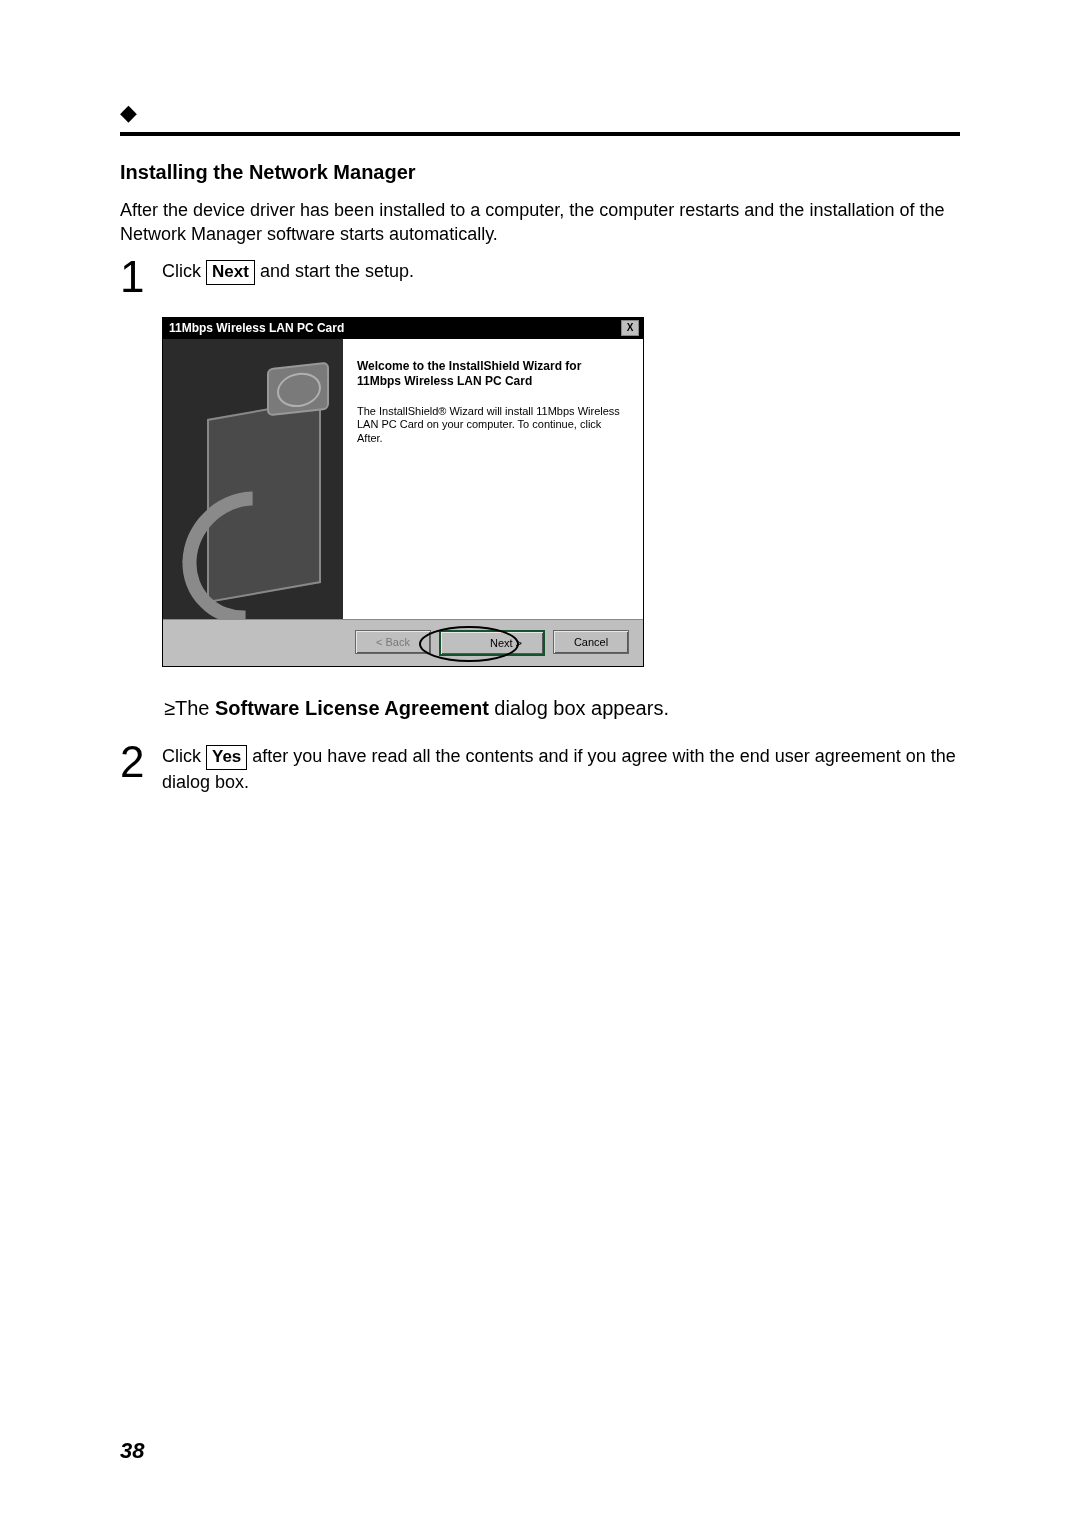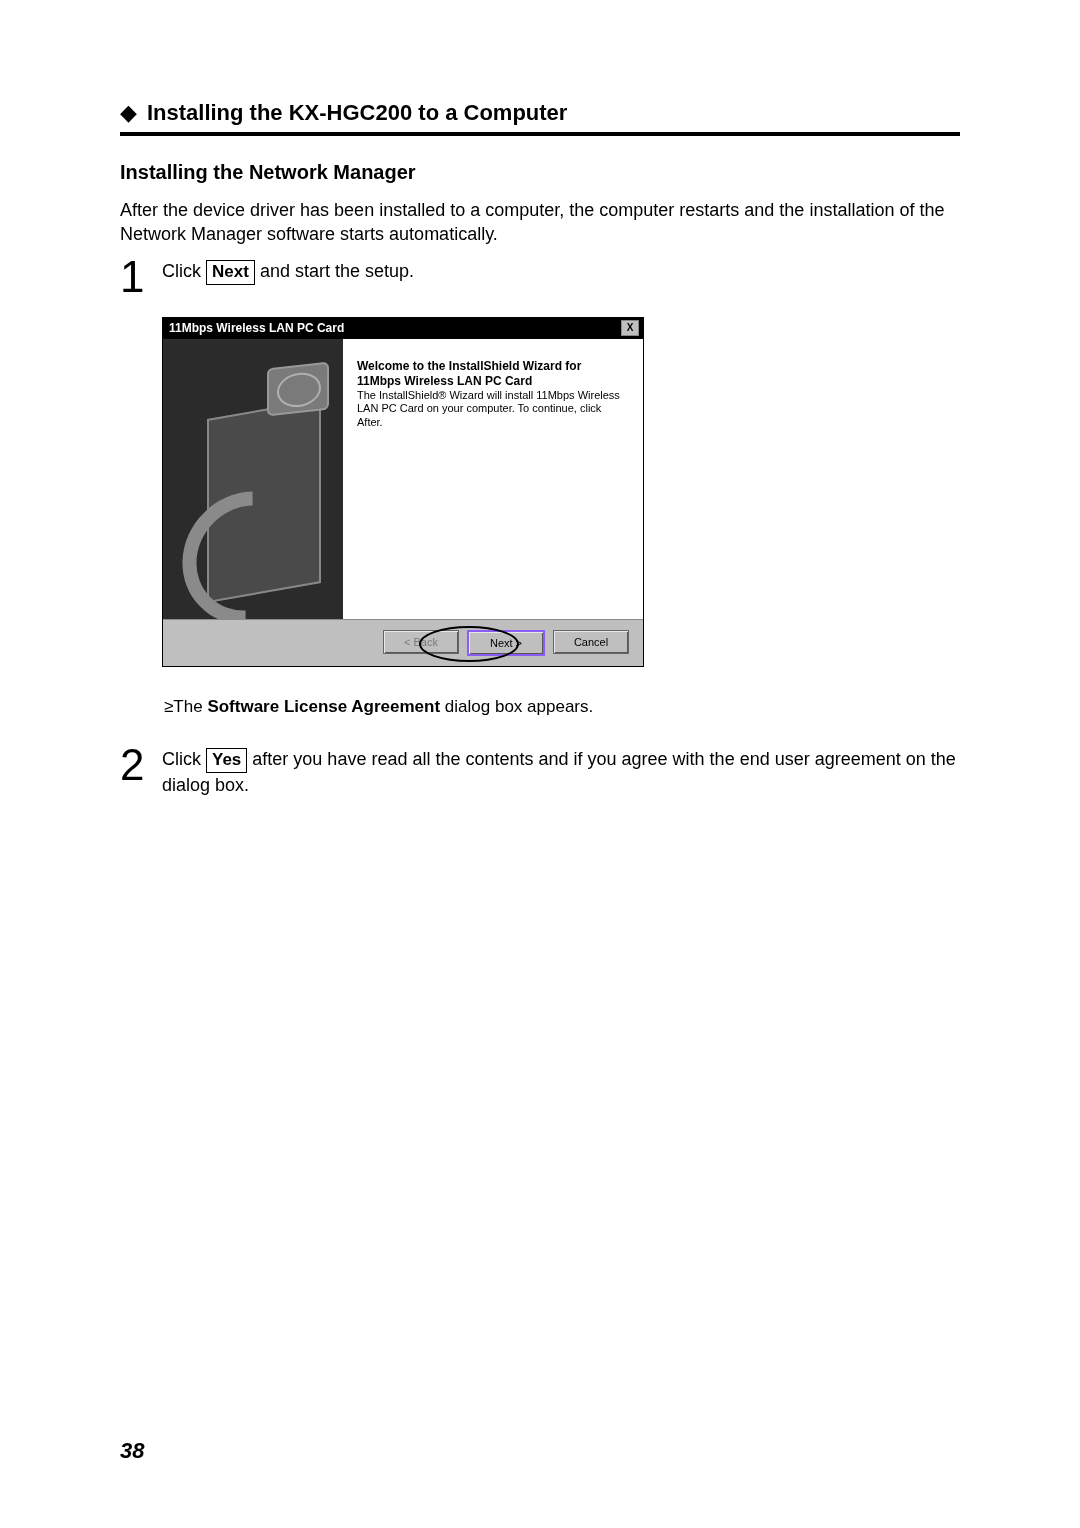--- a/index.html
+++ b/index.html
@@ -157,21 +157,21 @@
     border-radius: 50%;
     transform: rotate(45deg);
   }
   .dialog-right {
     flex: 1;
     padding: 20px 18px 10px 14px;
   }
   .dlg-heading {
     font-weight: bold;
     font-size: 12px;
-    margin-bottom: 0;
+    margin-bottom: 16px;
     line-height: 1.25;
   }
   .dlg-text {
     font-size: 11px;
     line-height: 1.25;
   }
   .dialog-footer {
     background: #bfbfbf;
     display: flex;
     justify-content: flex-end;
@@ -196,43 +196,42 @@
   .annot {
     position: absolute;
     border: 2px solid #000;
     border-radius: 50%;
     pointer-events: none;
   }
 
   
   .note {
     margin-left: 44px;
-    font-size: 17px;
-    margin-bottom: 26px;
+    font-size: 20px;
+    margin-bottom: 20px;
   }
   .note b { font-weight: bold; }
 
   
   .page-num {
     position: absolute;
     left: 120px;
     bottom: 64px;
     font-style: italic;
     font-weight: bold;
     font-size: 22px;
   }
 </style>
 </head>
 <body>
 
 <div class="page">
 
   <div class="chapter-header">
     <span class="chapter-arrow">◆</span>
-    <span class="chapter-title">Installing the KX-HGC200 to a Computer</span>
   </div>
 
   <div class="section-title">Installing the Network Manager</div>
 
   <div class="intro-paragraph">After the device driver has been installed to a computer, the computer restarts and the installation of the Network Manager software starts automatically.</div>
 
   <div class="step">
     <div class="step-num">1</div>
     <div class="step-body">
       <span>Click </span>
@@ -253,21 +252,21 @@
           <div class="disc"></div>
           <div class="arrow-swirl"></div>
         </div>
         <div class="dialog-right">
           <div class="dlg-heading">Welcome to the InstallShield Wizard for 11Mbps Wireless LAN PC Card</div>
           <div class="dlg-text">The InstallShield® Wizard will install 11Mbps Wireless LAN PC Card on your computer. To continue, click After.</div>
         </div>
       </div>
       <div class="dialog-footer">
         <div class="dlg-btn disabled">&lt; Back</div>
-        <div class="dlg-btn" style="border:2px solid #8b5cf6;">Next &gt;</div>
+        <div class="dlg-btn" style="border:2px solid #14532d;padding-left:28px;">Next &gt;</div>
         <div class="dlg-btn">Cancel</div>
         <div class="annot" style="left:256px; bottom:4px; width:96px; height:32px;"></div>
       </div>
     </div>
   </div>
 
   <div class="note">
     <span>≥</span><span>The </span><b>Software License Agreement</b><span> dialog box appears.</span>
   </div>
 

